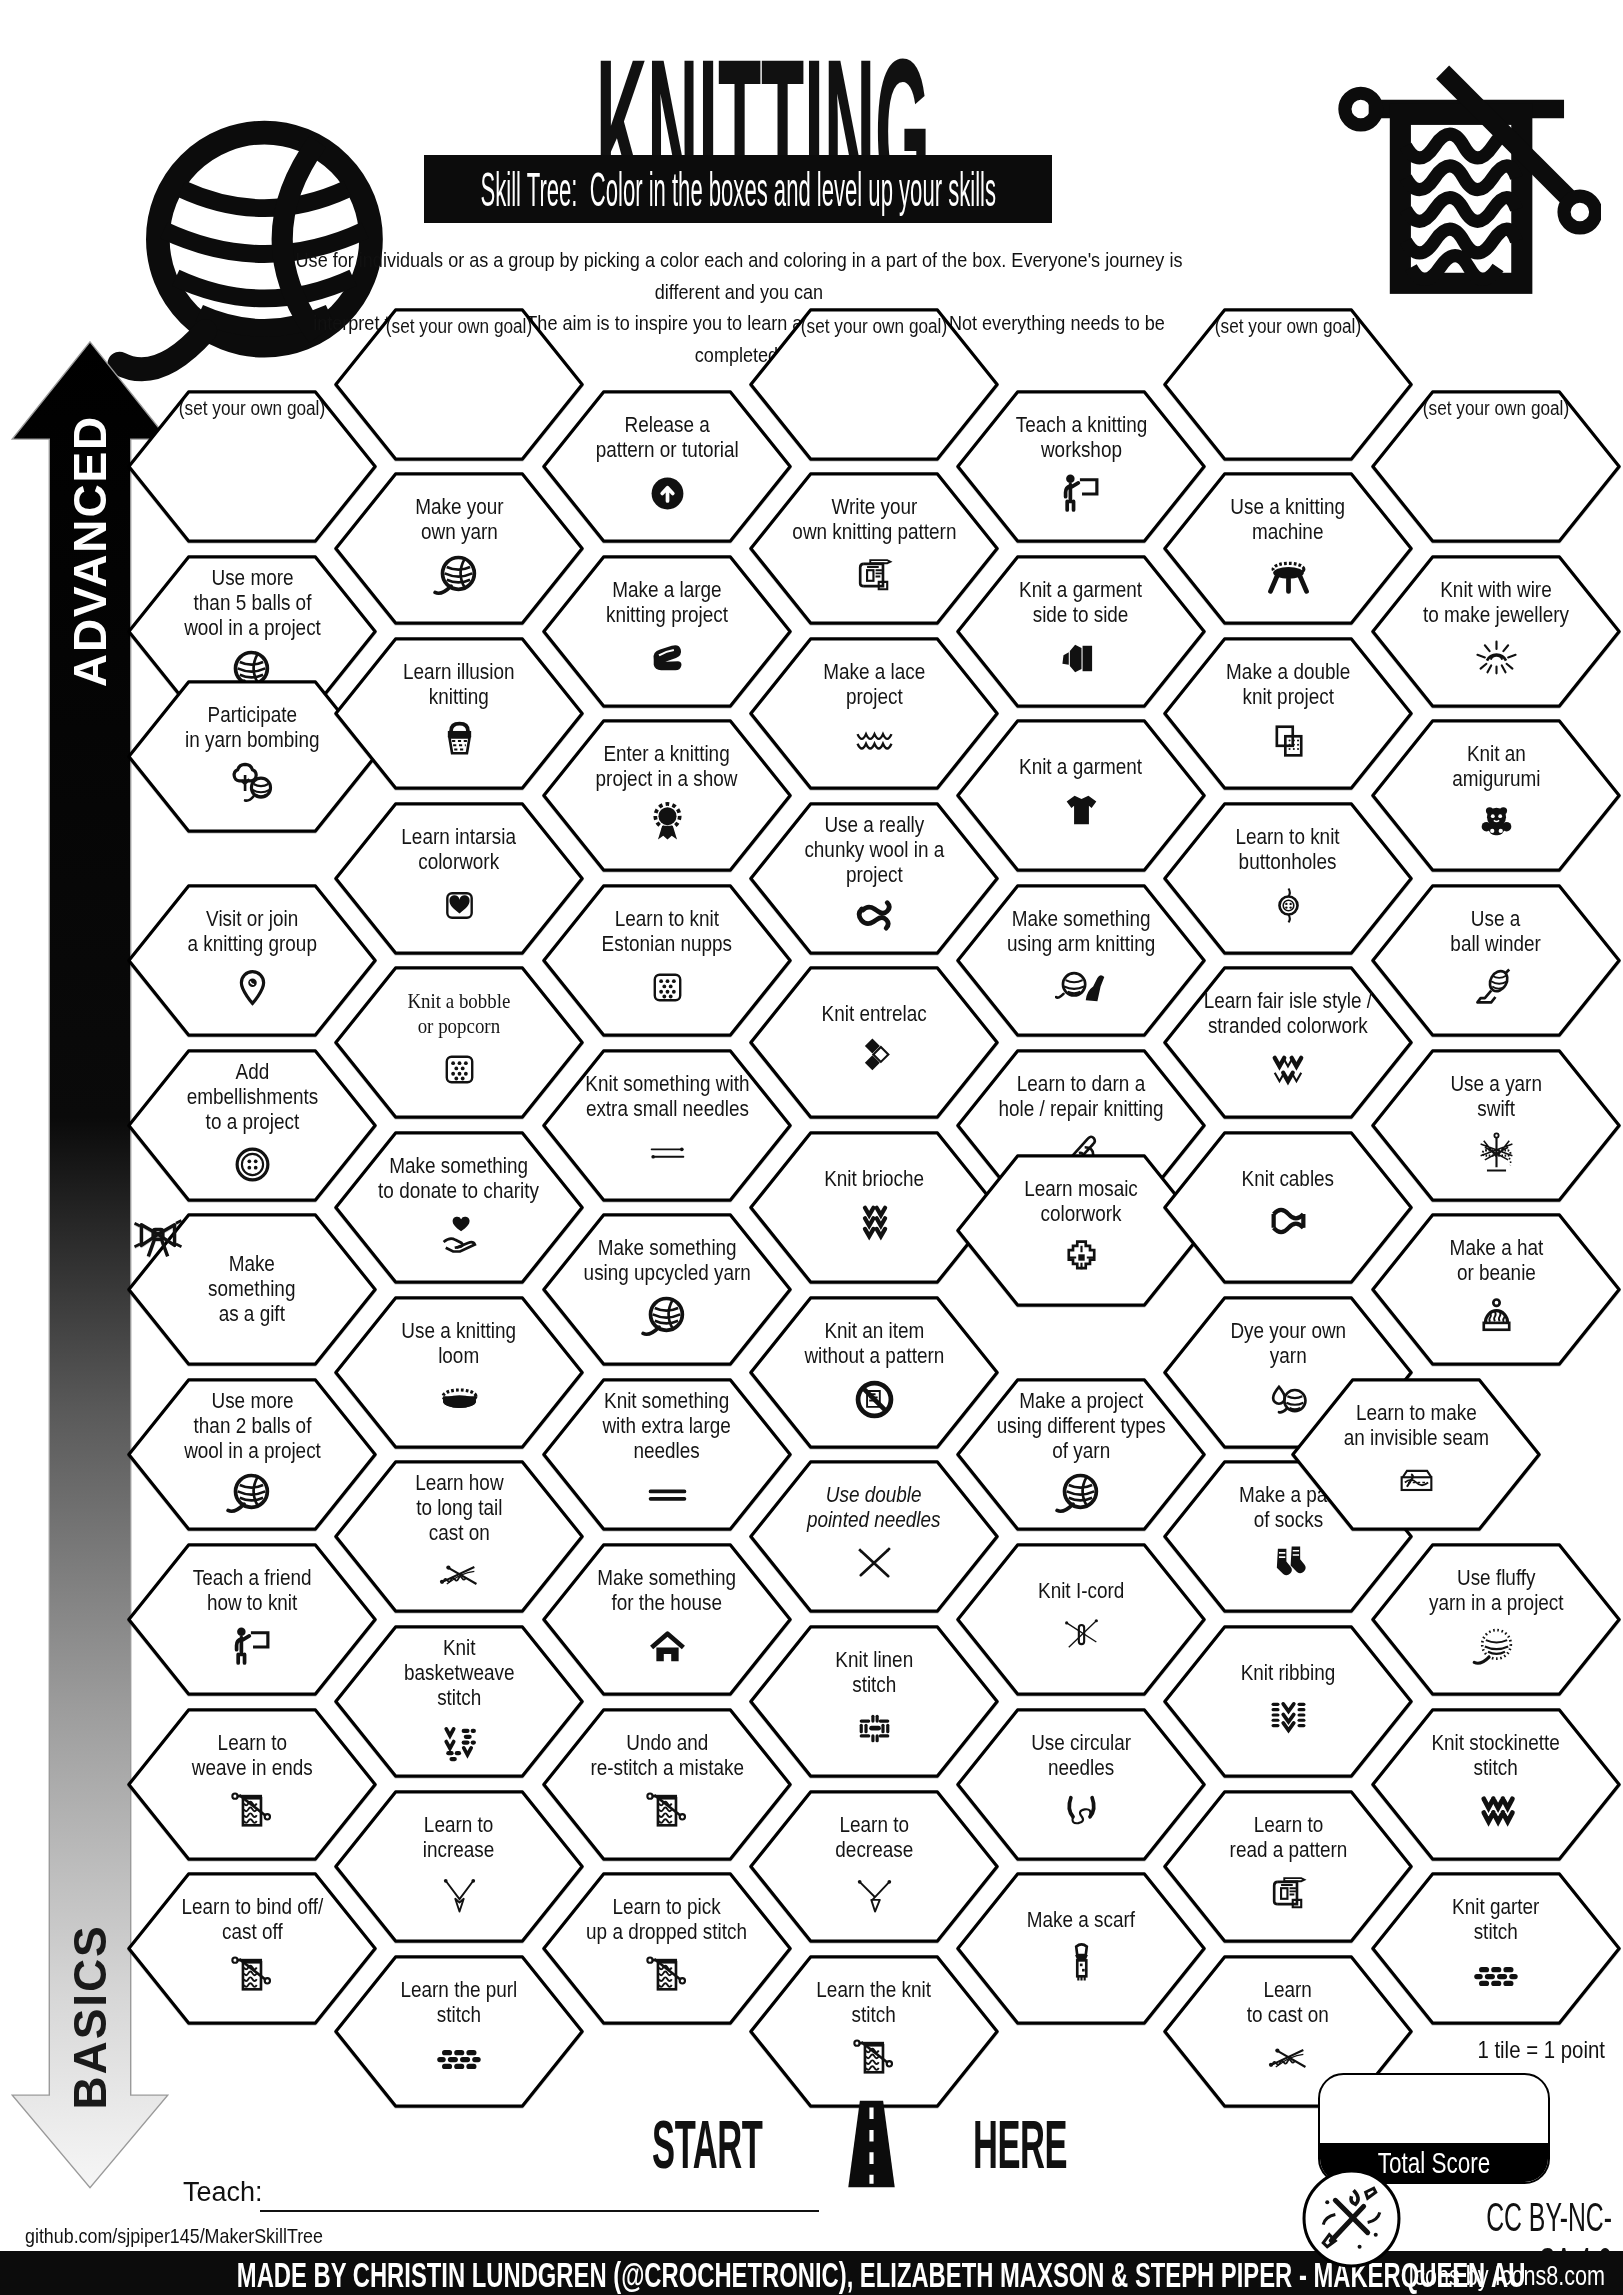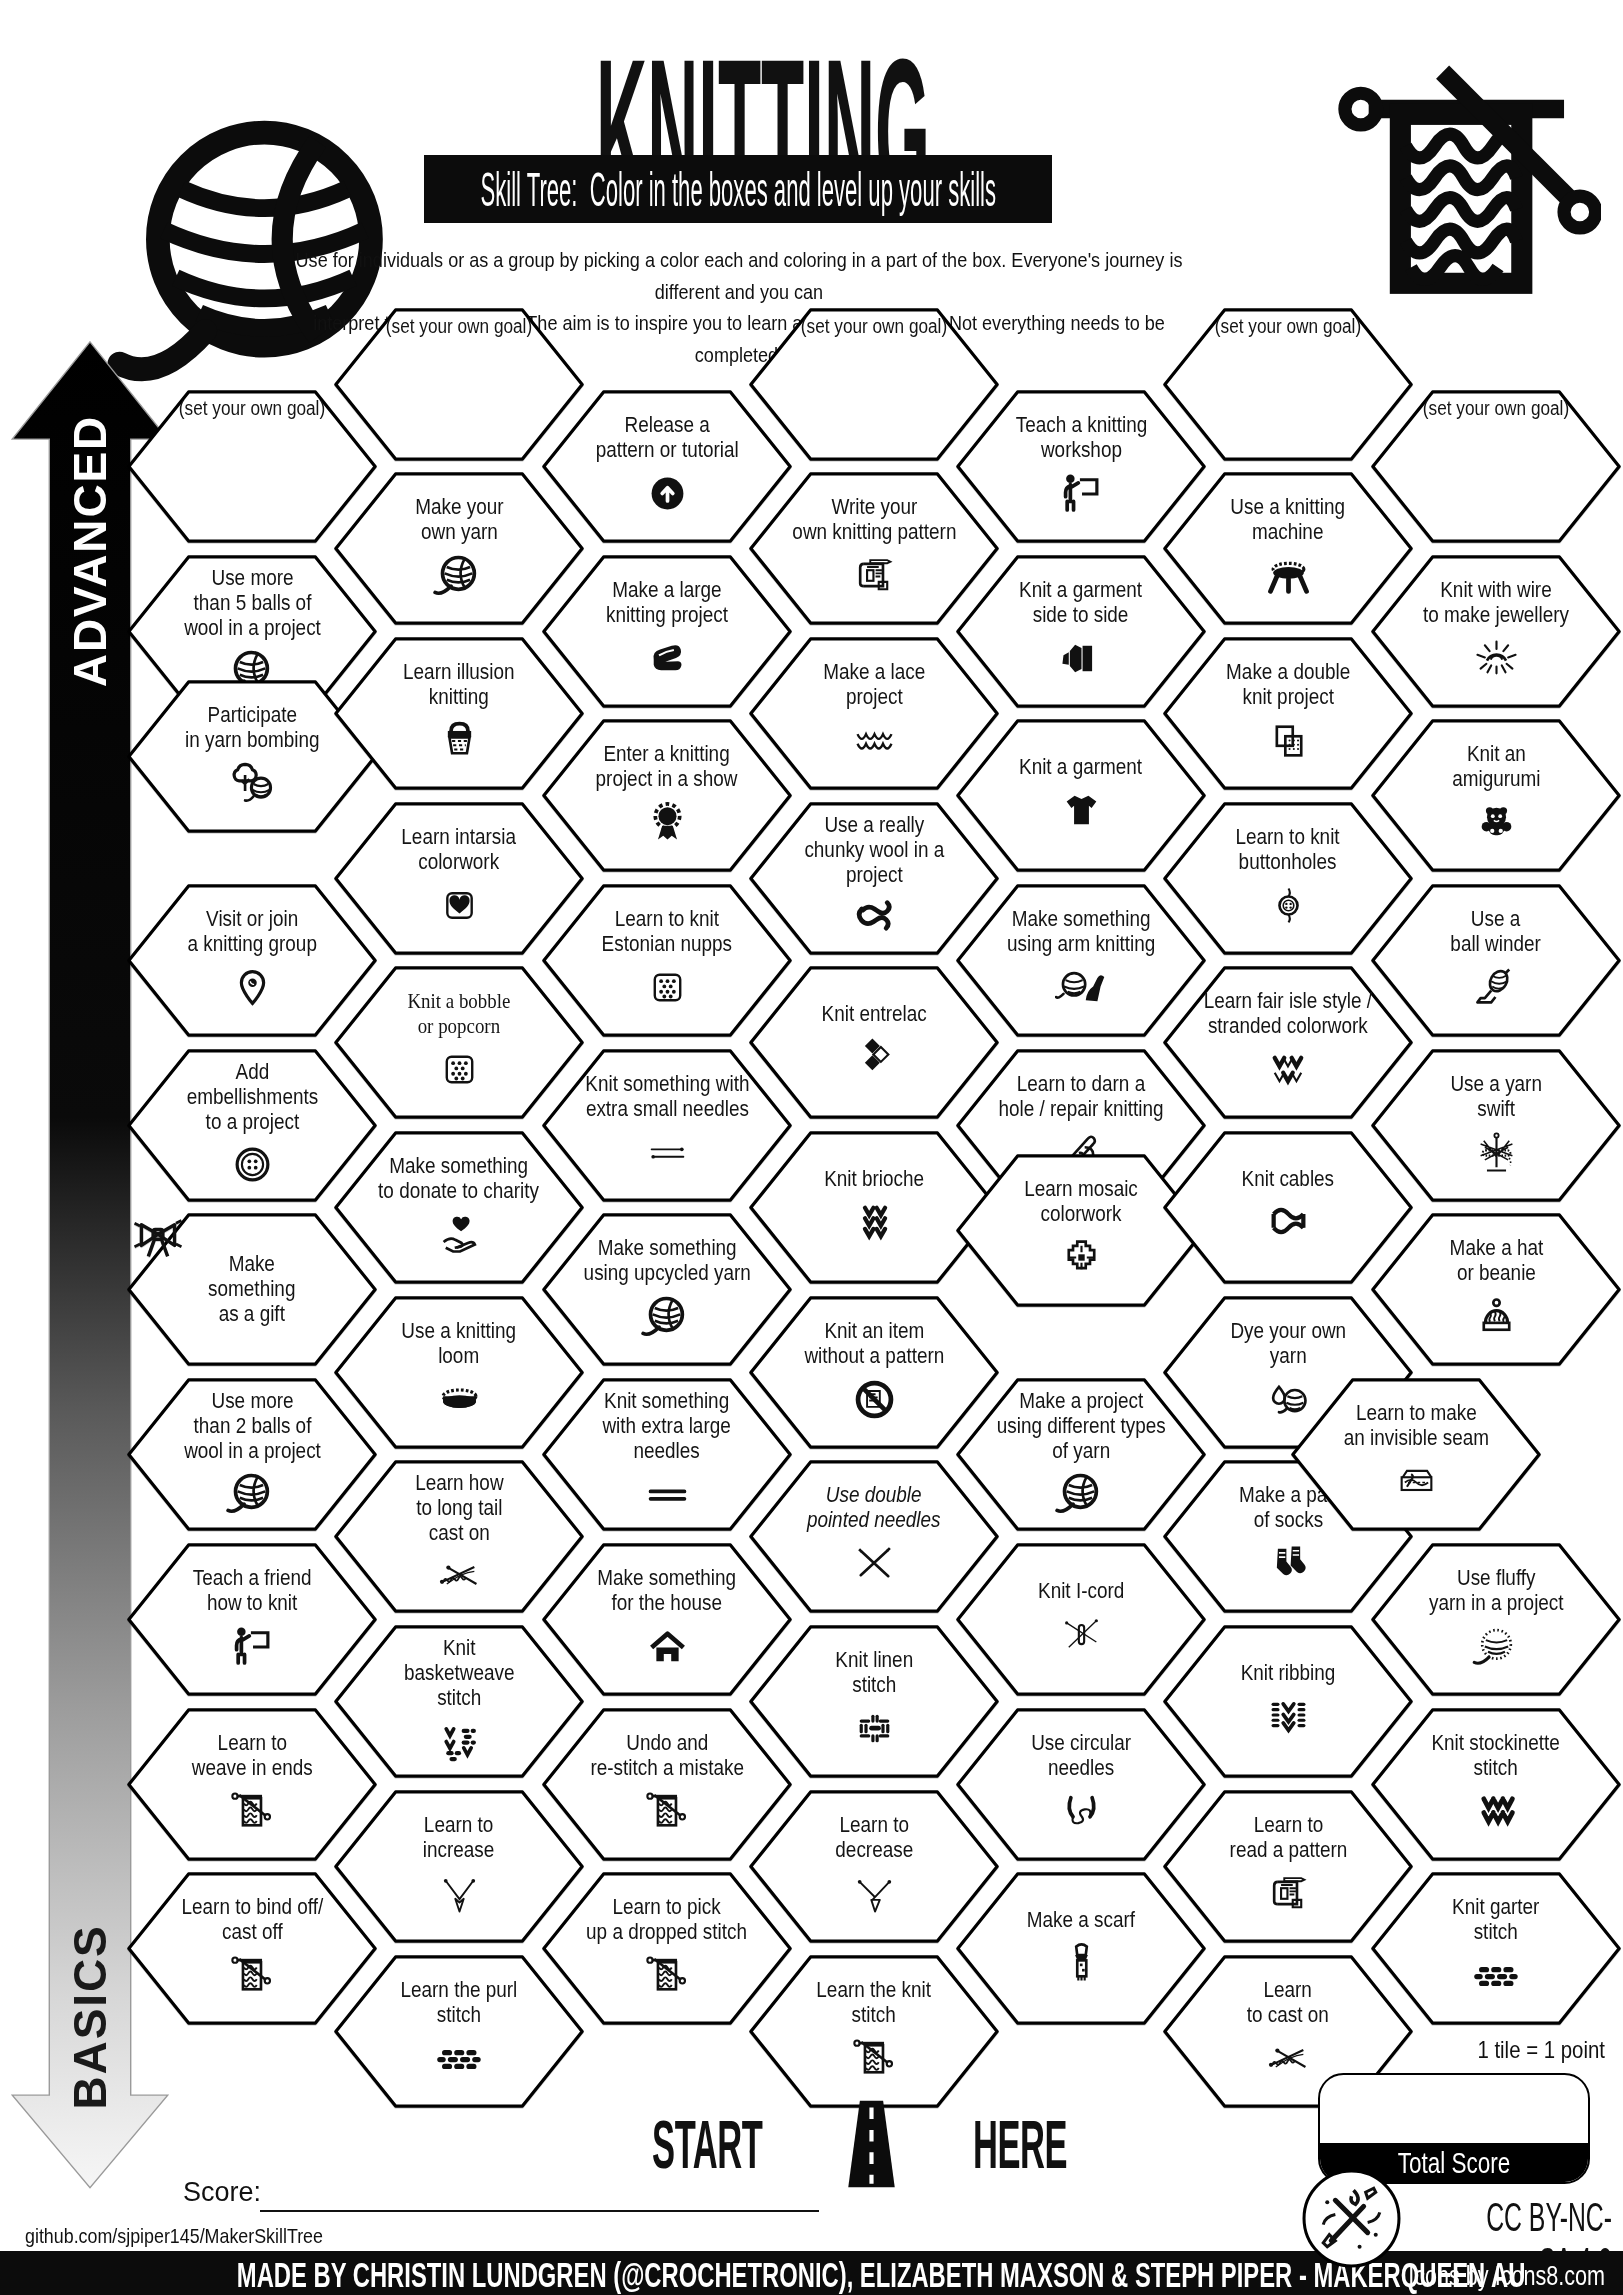--- a/index.html
+++ b/index.html
@@ -33,21 +33,21 @@
   .hexicon svg{width:100%;height:100%;}
   .cornericon{position:absolute;left:-6.5px;top:-9.3px;width:74px;height:69px;}
   .cornericon svg{width:100%;height:100%;}
   
   #start-here{position:absolute;left:689px;top:2091px;width:333px;height:106px;display:flex;align-items:center;justify-content:center;gap:13px;}
   #start-here .word{font-size:69px;font-weight:bold;transform:scaleX(.5);transform-origin:center;letter-spacing:-0.9px;}
   #road{width:83px;height:102px;flex:0 0 auto;}
   #name-row{position:absolute;left:183px;top:2177px;font-size:27px;}
   #name-line{position:absolute;left:260px;top:2210px;width:559px;height:2.3px;background:#111;}
   #tile-note{position:absolute;left:1318px;top:2036px;width:287px;text-align:right;font-size:24px;transform:scaleX(.85);transform-origin:right;}
-  #score-box{position:absolute;left:1318px;top:2073px;width:272px;height:111px;border:2.8px solid #000;border-radius:25.4px;overflow:hidden;background:#fff;box-sizing:border-box;}
+  #score-box{position:absolute;left:1318px;top:2073px;width:232px;height:111px;border:2.8px solid #000;border-radius:25.4px;overflow:hidden;background:#fff;box-sizing:border-box;}
   #score-bar{position:absolute;left:0;right:0;bottom:0;height:39px;background:#000;color:#fff;display:flex;align-items:center;justify-content:center;}
   #score-bar span{font-size:30px;transform:scaleX(.75);}
   #cc-badge{position:absolute;left:1301px;top:2168px;width:101px;height:101px;z-index:5;}
   #license{position:absolute;left:1397px;top:2195px;width:215px;text-align:right;font-size:40px;transform:scaleX(.62);transform-origin:right;}
   #github-url{position:absolute;left:25.4px;top:2224px;font-size:21px;transform:scaleX(.85);transform-origin:left;}
   #credit-bar{position:absolute;left:0;top:2251px;width:1623px;height:45px;background:#0c0c0c;}
   #credit{position:absolute;left:0;top:2255px;width:1480px;text-align:center;color:#fff;font-size:35px;font-weight:bold;transform:scaleX(.68);transform-origin:center;white-space:nowrap;}
   #icons-credit{position:absolute;right:17.6px;top:2261px;color:#fff;font-size:27px;transform:scaleX(.8);transform-origin:right;}
 </style>
 </head>
@@ -1228,21 +1228,21 @@
 
   <div id="start-here">
     <span class="word">START</span>
     <svg id="road" viewBox="0 0 100 120">
       <path d="M36 8h28l14 104H22z" fill="#0c0c0c"></path>
       <path d="M50 16v92" stroke="#fff" stroke-width="5" stroke-dasharray="14 13" fill="none"></path>
     </svg>
     <span class="word">HERE</span>
   </div>
 
-  <div id="name-row">Score:</div>
+  <div id="name-row">Teach:</div>
   <div id="name-line"></div>
 
   <div id="tile-note">1 tile = 1 point</div>
   <div id="score-box">
     <div id="score-bar">
       <span>Total Score</span>
     </div>
   </div>
 
   <svg id="cc-badge" viewBox="0 0 100 100">

